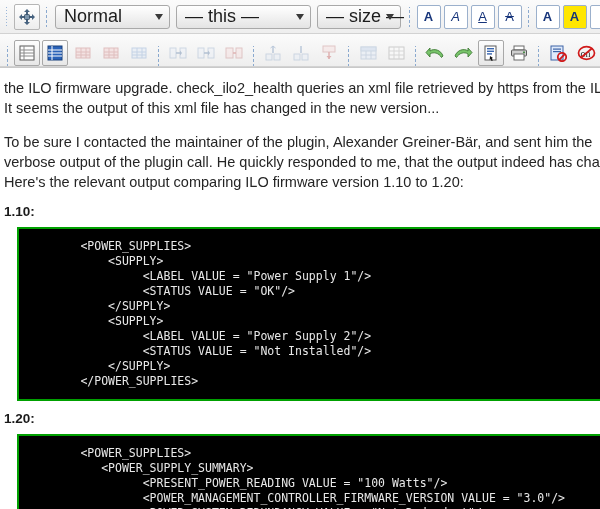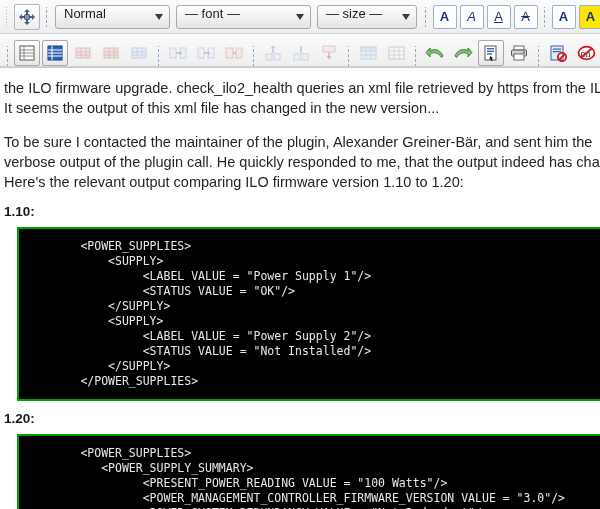--- a/index.html
+++ b/index.html
@@ -81,43 +81,44 @@
     background: linear-gradient(#fdfdfd, #e7e7e7);
   }
   .tb-btn svg { display: block; }
   .tb-btn.dim { opacity: 0.38; }
 
   
   .tb-select {
     flex: 0 0 auto;
     position: relative;
     display: inline-flex;
+    align-items: center;
     height: 24px;
     margin: 0 3px;
     padding: 0 20px 0 8px;
     border: 1px solid #a9a9a9;
     border-radius: 3px;
     background: linear-gradient(#ffffff, #e4e4e4);
-    font-size: 13px;
+    font-size: 18px;
     color: #1c1c1c;
     box-sizing: border-box;
   }
   .tb-select .caret {
     position: absolute;
     right: 6px;
     top: 50%;
     transform: translateY(-50%);
     width: 0; height: 0;
     border-left: 4.5px solid transparent;
     border-right: 4.5px solid transparent;
     border-top: 6px solid #3a3a3a;
   }
   .sel-style { width: 115px; }
   .sel-font  { width: 135px; }
-  .sel-size  { width: 100px; padding-right: 28px; }
+  .sel-size  { width: 84px; padding-right: 28px; }
 
   
   .abtn {
     flex: 0 0 auto;
     display: inline-flex;
     align-items: center;
     justify-content: center;
     width: 24px;
     height: 24px;
     margin: 0 1.5px;
@@ -196,21 +197,21 @@
     </div>
 
     <div class="dotsep"></div>
 
     <div class="tb-select sel-style">
       <span>Normal</span>
       <span class="caret"></span>
     </div>
 
     <div class="tb-select sel-font">
-      <span>— font —</span>
+      <span>— this —</span>
       <span class="caret"></span>
     </div>
 
     <div class="tb-select sel-size">
       <span>— size —</span>
       <span class="caret"></span>
     </div>
 
     <div class="dotsep"></div>
 

